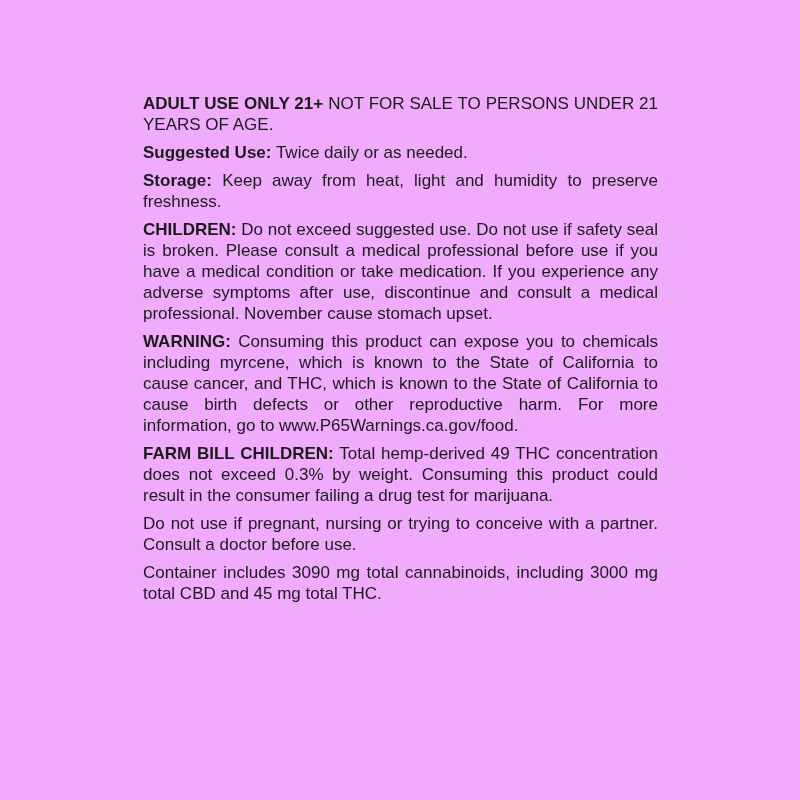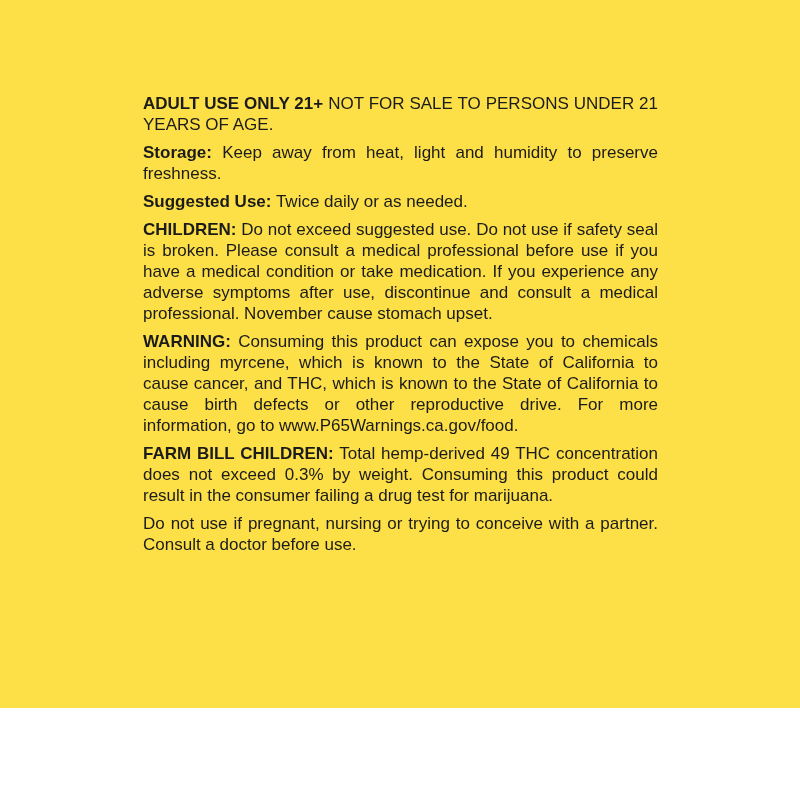--- a/index.html
+++ b/index.html
@@ -3,22 +3,22 @@
 <meta charset="utf-8">
 <style>
   html, body {
     margin: 0;
     padding: 0;
     background: #ffffff;
   }
   .page {
     position: relative;
     width: 800px;
-    height: 708px;
-    background: #fde047;
+    height: 800px;
+    background: #f0abfc;
     overflow: hidden;
   }
   .label-sheet {
     position: absolute;
     left: 143px;
     top: 93px;
     width: 515px;
     font-family: "Liberation Sans", "DejaVu Sans", sans-serif;
     font-size: 17px;
     line-height: 21px;
@@ -34,29 +34,30 @@
   }
 </style>
 </head>
 <body>
 
 <div class="page">
   <div class="label-sheet">
 
     <p><b class="lead">ADULT USE ONLY 21+</b> <span>NOT FOR SALE TO PERSONS UNDER 21 YEARS OF AGE.</span></p>
 
+    <p><b class="lead">Suggested Use:</b> <span>Twice daily or as needed.</span></p>
+
     <p><b class="lead">Storage:</b> <span>Keep away from heat, light and humidity to preserve freshness.</span></p>
-
-    <p><b class="lead">Suggested Use:</b> <span>Twice daily or as needed.</span></p>
 
     <p><b class="lead">CHILDREN:</b> <span>Do not exceed suggested use. Do not use if safety seal is broken. Please consult a medical professional before use if you have a medical condition or take medication. If you experience any adverse symptoms after use, discontinue and consult a medical professional. November cause stomach upset.</span></p>
 
 
-    <p><b class="lead">WARNING:</b> <span>Consuming this product can expose you to chemicals including myrcene, which is known to the State of California to cause cancer, and THC, which is known to the State of California to cause birth defects or other reproductive drive. For more information, go to www.P65Warnings.ca.gov/food.</span></p>
+    <p><b class="lead">WARNING:</b> <span>Consuming this product can expose you to chemicals including myrcene, which is known to the State of California to cause cancer, and THC, which is known to the State of California to cause birth defects or other reproductive harm. For more information, go to www.P65Warnings.ca.gov/food.</span></p>
 
     <p><b class="lead">FARM BILL CHILDREN:</b> <span>Total hemp-derived 49 THC concentration does not exceed 0.3% by weight. Consuming this product could result in the consumer failing a drug test for marijuana.</span></p>
 
 
     <p><b class="lead"></b> <span>Do not use if pregnant, nursing or trying to conceive with a partner. Consult a doctor before use.</span></p>
 
+    <p><b class="lead"></b> <span>Container includes 3090 mg total cannabinoids, including 3000 mg total CBD and 45 mg total THC.</span></p>
 
   </div>
 </div>
 
 </body></html>

